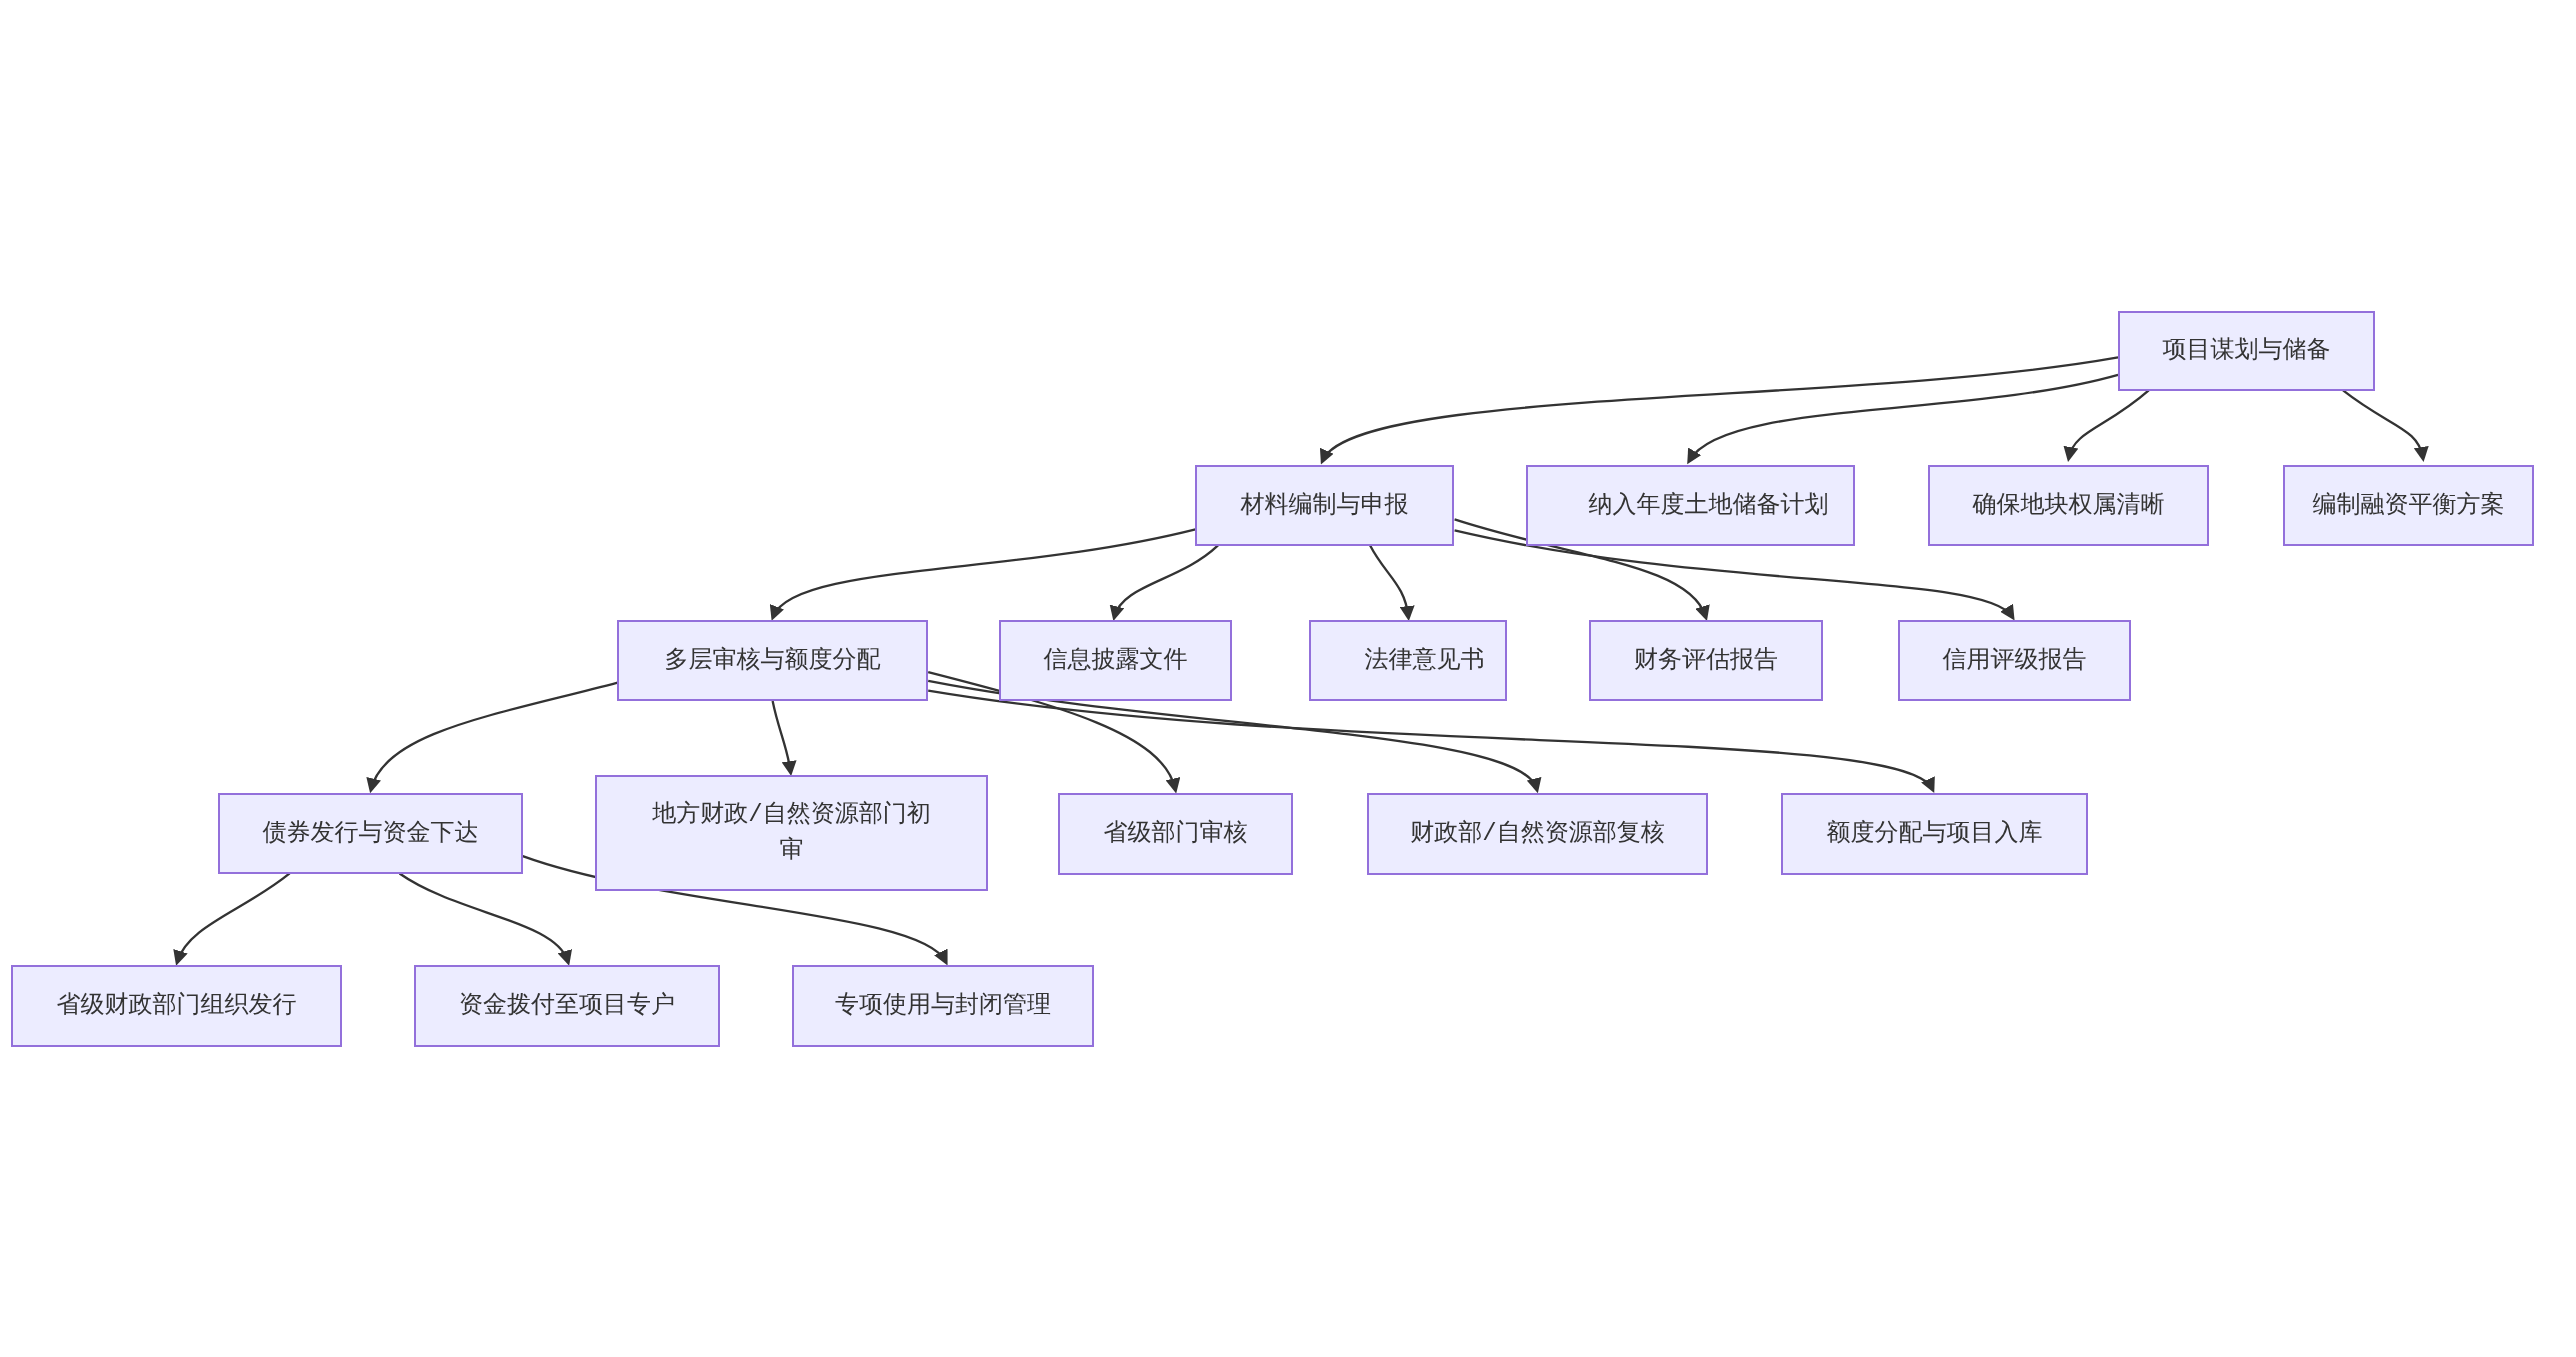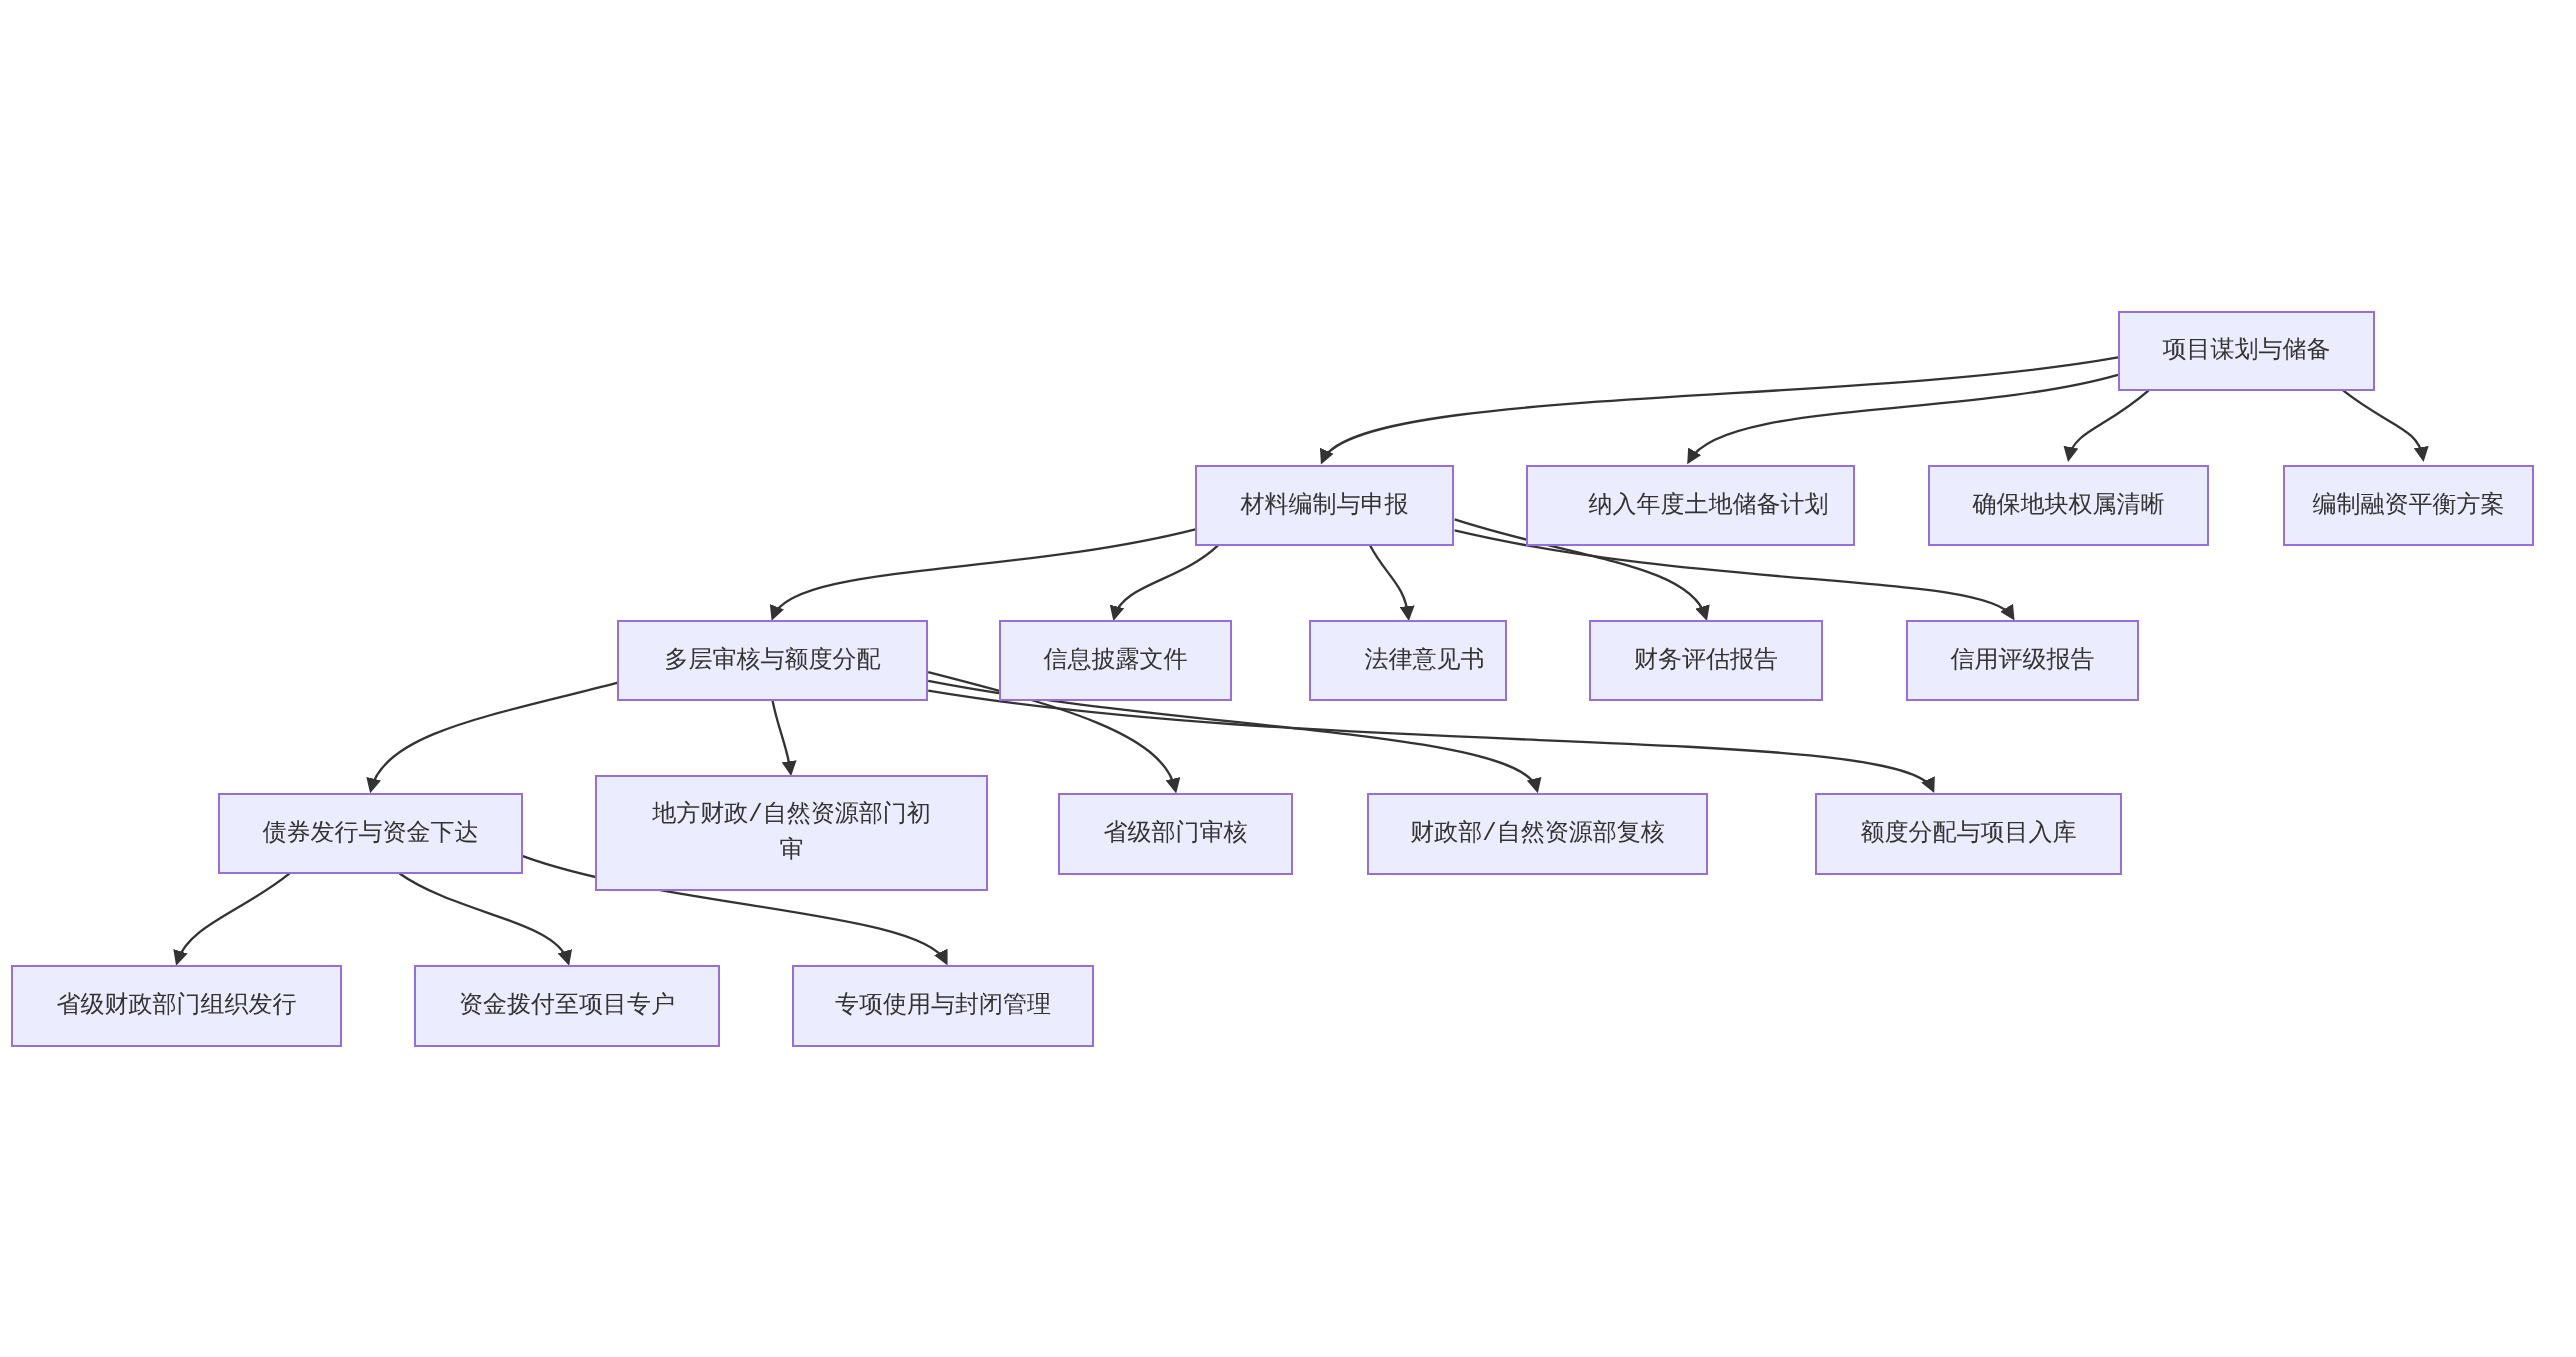--- a/index.html
+++ b/index.html
@@ -76,38 +76,38 @@
   </div>
   <div class="node" style="left:999px;top:620px;width:233px;height:81px;">
     <span class="node-label">信息披露文件</span>
   </div>
   <div class="node" style="left:1309px;top:620px;width:198px;height:81px;padding-left:33px;">
     <span class="node-label">法律意见书</span>
   </div>
   <div class="node" style="left:1589px;top:620px;width:234px;height:81px;">
     <span class="node-label">财务评估报告</span>
   </div>
-  <div class="node" style="left:1898px;top:620px;width:233px;height:81px;margin-left:8px;">
+  <div class="node" style="left:1898px;top:620px;width:233px;height:81px;">
     <span class="node-label">信用评级报告</span>
   </div>
 
   <div class="node" style="left:218px;top:793px;width:305px;height:81px;">
     <span class="node-label">债券发行与资金下达</span>
   </div>
   <div class="node" style="left:595px;top:775px;width:393px;height:116px;text-align:center;">
     <span class="node-label">地方财政/自然资源部门初
 审</span>
   </div>
   <div class="node" style="left:1058px;top:793px;width:235px;height:82px;">
     <span class="node-label">省级部门审核</span>
   </div>
   <div class="node" style="left:1367px;top:793px;width:341px;height:82px;">
     <span class="node-label">财政部/自然资源部复核</span>
   </div>
-  <div class="node" style="left:1781px;top:793px;width:307px;height:82px;margin-left:34px;">
+  <div class="node" style="left:1781px;top:793px;width:307px;height:82px;">
     <span class="node-label">额度分配与项目入库</span>
   </div>
 
   <div class="node" style="left:11px;top:965px;width:331px;height:82px;">
     <span class="node-label">省级财政部门组织发行</span>
   </div>
   <div class="node" style="left:414px;top:965px;width:306px;height:82px;">
     <span class="node-label">资金拨付至项目专户</span>
   </div>
   <div class="node" style="left:792px;top:965px;width:302px;height:82px;">

